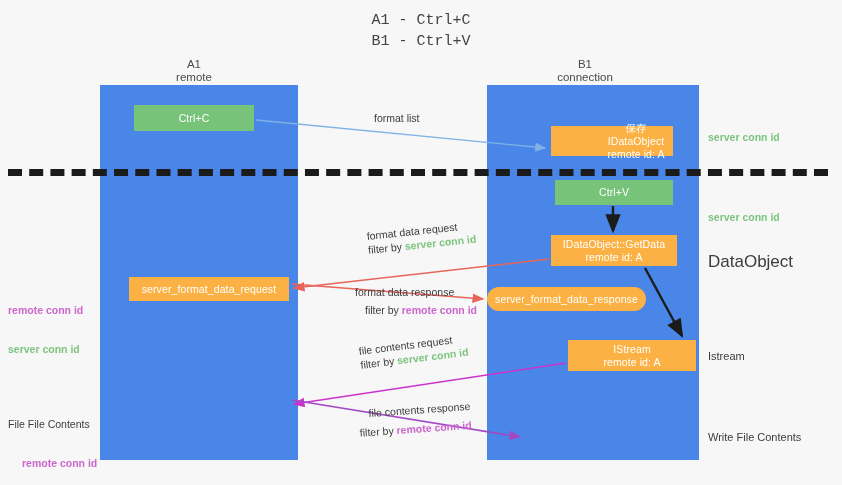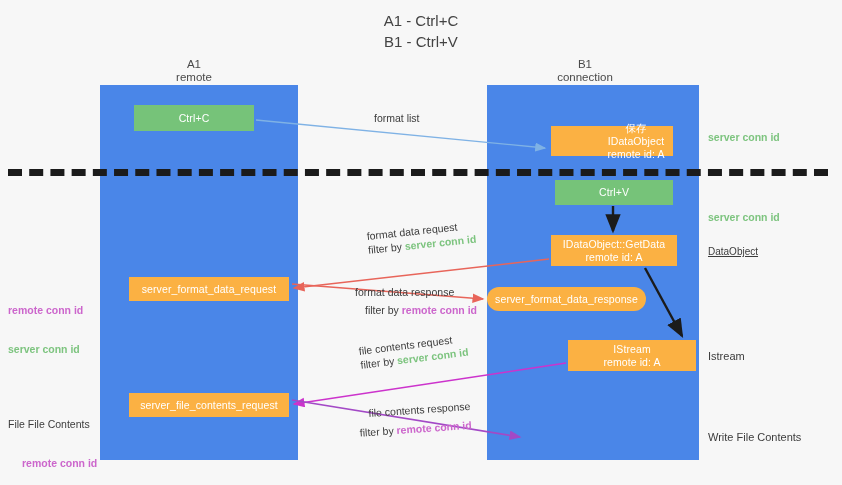--- a/index.html
+++ b/index.html
@@ -11,20 +11,21 @@
     color:#3c3c3c;
   }
   #stage{position:absolute;inset:0;}
   .abs{position:absolute;}
 
   
   #title{
     left:0;top:10px;width:842px;text-align:center;
     font-size:15px;line-height:21px;color:#434343;
     white-space:pre;
+    font-family:Liberation Mono, monospace;
   }
 
   
   .col-head{
     text-align:center;font-size:11.5px;line-height:13px;color:#4a4a4a;
     white-space:pre;
   }
   #head-a1{left:104px;top:58px;width:180px;}
   #head-b1{left:492px;top:58px;width:186px;}
 
@@ -63,21 +64,21 @@
 
   
   .side{font-size:10.5px;line-height:13px;white-space:pre;}
   .green-t{color:#7dc47f;}
   .magenta-t{color:#cc66cc;}
   .dark-t{color:#3c3c3c;}
   .bold{font-weight:bold;}
 
   #lbl-srv1{left:708px;top:131px;}
   #lbl-srv2{left:708px;top:211px;}
-  #lbl-dataobject{left:708px;top:245px;font-size:10px;text-decoration:underline;}
+  #lbl-dataobject{left:708px;top:255px;font-size:17px;}
   #lbl-istream{left:708px;top:350px;font-size:11px;}
   #lbl-writefile{left:708px;top:431px;font-size:11px;}
 
   #lbl-left1{left:8px;top:278px;text-align:left;}
   #lbl-left2{left:8px;top:392px;text-align:left;}
   #lbl-left2 .hdr{color:#3c3c3c;font-weight:normal;}
 
   
   .cap{font-size:10.5px;line-height:14px;white-space:nowrap;}
   .cap .k{font-weight:bold;}
@@ -165,23 +166,20 @@
   </div>
 
   <div class="abs box orange" id="box-sfdreq">
     <span>server_format_data_request</span>
   </div>
 
   <div class="abs box orange" id="box-sfdres">
     <span>server_format_data_response</span>
   </div>
 
-  <div class="abs box orange" id="box-sfcreq">
-    <span>server_file_contents_request</span>
-  </div>
 
 
   <div class="abs" id="divider"></div>
 
   <div class="abs cap" id="cap-formatlist">format list</div>
 
   <div class="abs cap" id="cap-fdreq">
     <div>format data request</div>
     <div>
       <span>filter by </span><span class="k green-t">server conn id</span>

